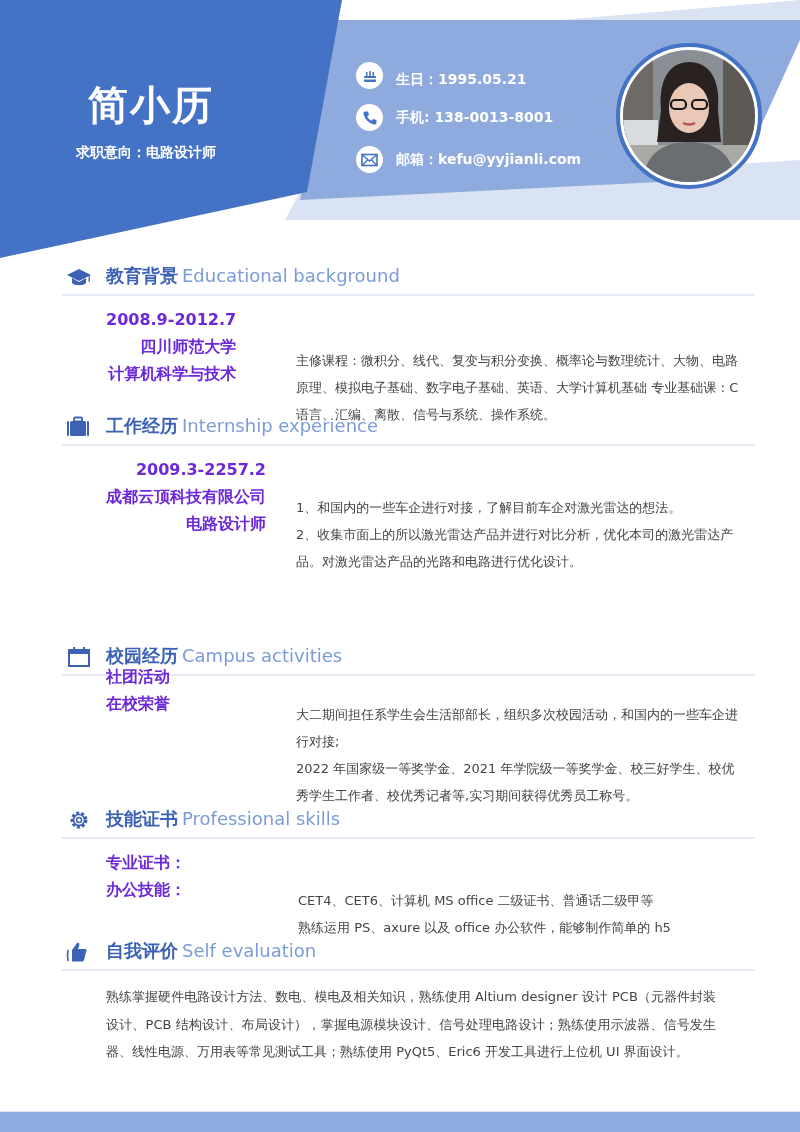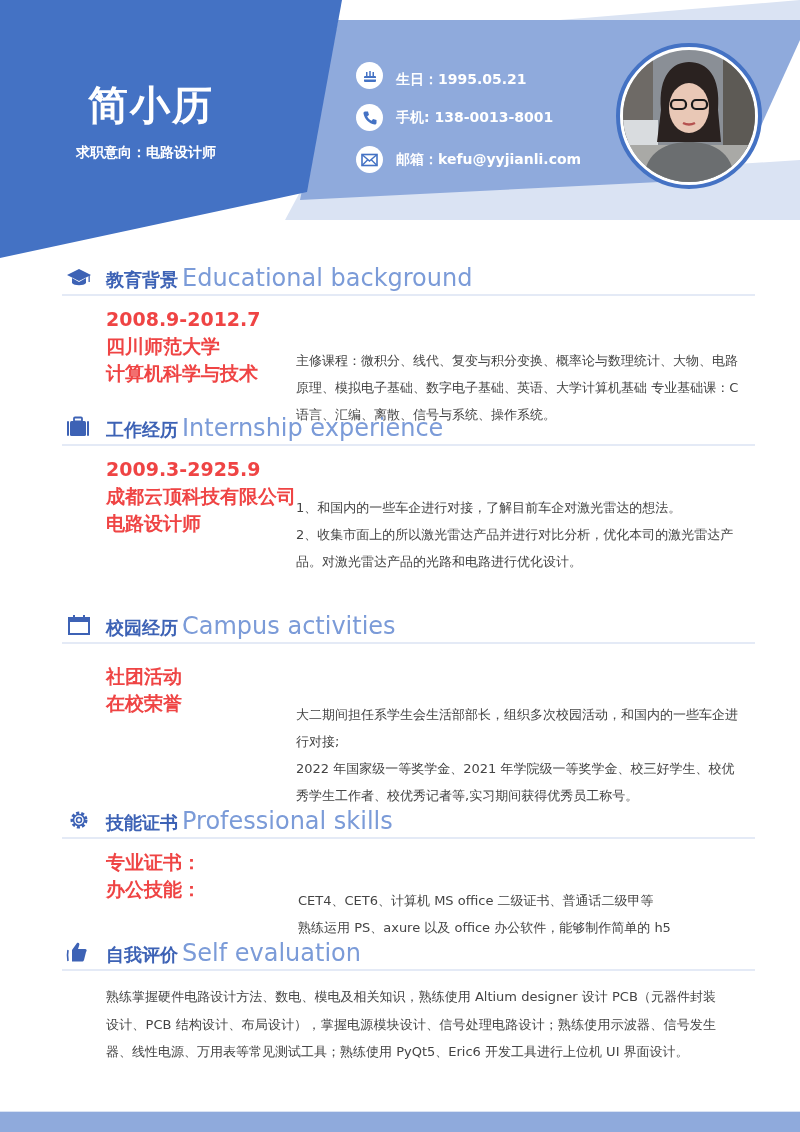--- a/index.html
+++ b/index.html
@@ -13,23 +13,23 @@
   .contact { position:absolute; left:356px; display:flex; align-items:center; }
   .contact .ic { width:27px; height:27px; border-radius:50%; background:#fff; display:flex; align-items:center; justify-content:center; }
   .contact .txt { margin-left:13px; font-size:14px; font-weight:bold; color:#fff; }
 
   .avatar { position:absolute; left:616px; top:43px; width:146px; height:146px; border-radius:50%; border:4px solid #4472C4; background:#fff; padding:3px; }
   .avatar .photo { width:100%; height:100%; border-radius:50%; overflow:hidden; }
 
   .section-head { position:absolute; left:62px; width:693px; height:34px; border-bottom:2px solid #E4EAF6; }
   .section-head .sic { position:absolute; left:4px; top:4px; width:26px; height:22px; }
   .section-head .cn { position:absolute; left:44px; top:2px; font-size:18px; font-weight:bold; color:#3D62B5; }
-  .section-head .en { font-size:24px; color:#7B9BD8; margin-left:4px; font-weight:normal; }
+  .section-head .en { font-size:18px; color:#7B9BD8; margin-left:4px; font-weight:normal; }
 
-  .left-col { position:absolute; left:106px; font-size:19px; font-weight:bold; color:#ef4444; line-height:27px; }
+  .left-col { position:absolute; left:106px; font-size:16px; font-weight:bold; color:#6d28d9; line-height:27px;text-align:right; }
   .right-col { position:absolute; left:296px; width:450px; font-size:13px; color:#444; line-height:27px;margin-top:38px; }
   .full { position:absolute; left:106px; width:610px; font-size:13px; color:#444; line-height:27.5px; text-align:justify; }
 
   .footer-bar { position:absolute; left:0; top:1111px; width:800px; height:21px; background:#8FAADC; border-top:1px solid #DAE3F3; }
 </style>
 </head>
 <body>
 
 <svg class="header-bg" viewBox="0 0 800 260" width="800" height="260">
   <polygon points="560,20 800,0 800,20" fill="#DAE3F3"></polygon>
@@ -111,30 +111,30 @@
     <svg width="26" height="22" viewBox="0 0 26 22">
         <rect x="8" y="1.5" width="8" height="4" rx="1" fill="none" stroke="#3D62B5" stroke-width="1.8"></rect>
         <rect x="4" y="5" width="16" height="15" rx="1.5" fill="#3D62B5"></rect>
         <rect x="1" y="5" width="2" height="15" rx="1" fill="#3D62B5"></rect>
         <rect x="21" y="5" width="2" height="15" rx="1" fill="#3D62B5"></rect>
       </svg>
   </span>
   <span class="cn"><span>工作经历</span><span class="en">Internship experience</span></span>
 </div>
 <div class="left-col" style="top:456px;">
-  <div>2009.3-2925.9</div>
+  <div>2009.3-2257.2</div>
   <div>成都云顶科技有限公司</div>
   <div>电路设计师</div>
 </div>
 <div class="right-col" style="top:456px;">
   <div>1、和国内的一些车企进行对接，了解目前车企对激光雷达的想法。</div>
   <div>2、收集市面上的所以激光雷达产品并进行对比分析，优化本司的激光雷达产品。对激光雷达产品的光路和电路进行优化设计。</div>
 </div>
 
-<div class="section-head" style="top:610px;">
+<div class="section-head" style="top:642px;">
   <span class="sic">
     <svg width="26" height="22" viewBox="0 0 26 22">
         <rect x="3" y="4" width="20" height="16" fill="none" stroke="#3D62B5" stroke-width="2"></rect>
         <rect x="3" y="4" width="20" height="4" fill="#3D62B5"></rect>
         <rect x="7" y="1" width="2" height="5" fill="#3D62B5"></rect>
         <rect x="17" y="1" width="2" height="5" fill="#3D62B5"></rect>
       </svg>
   </span>
   <span class="cn"><span>校园经历</span><span class="en">Campus activities</span></span>
 </div>

